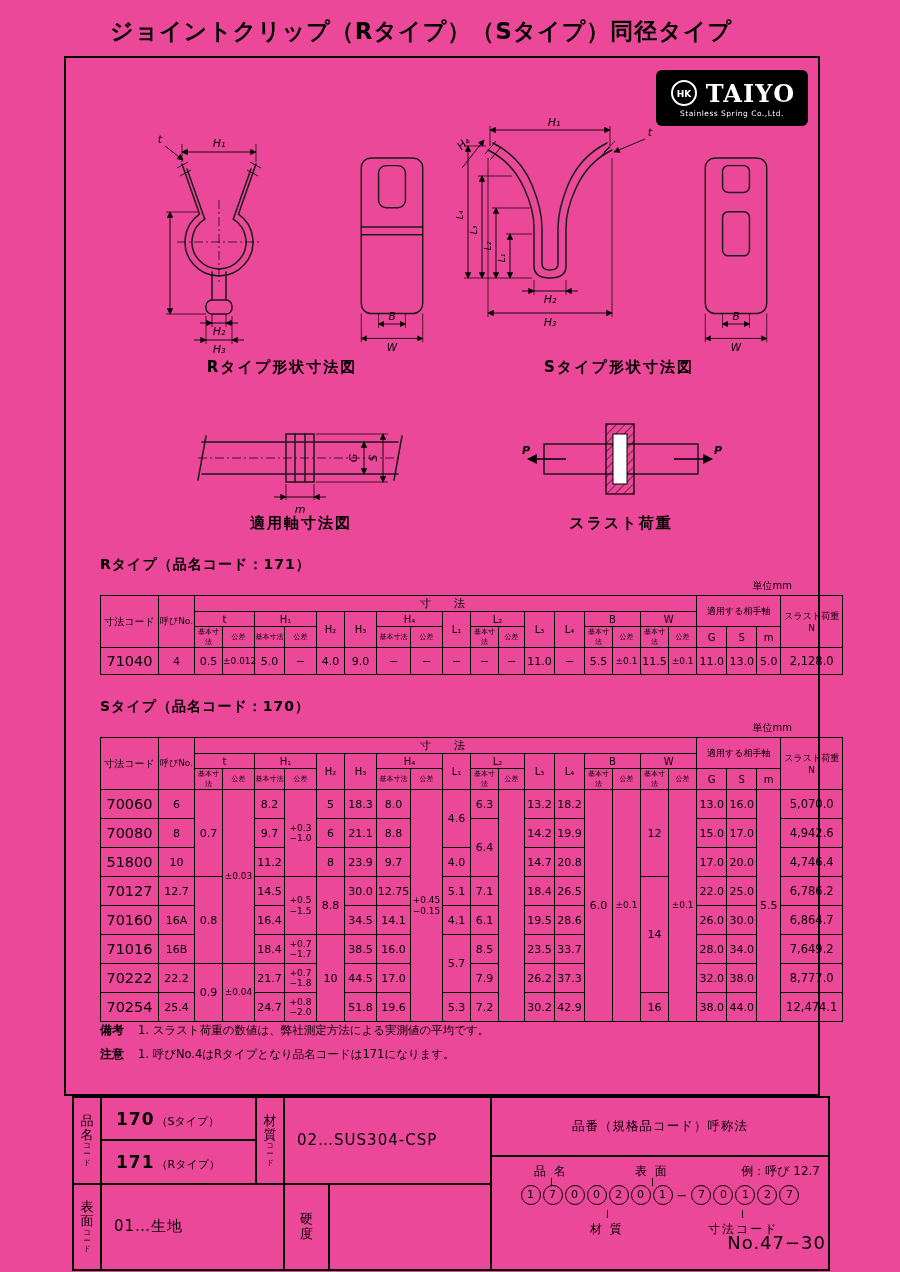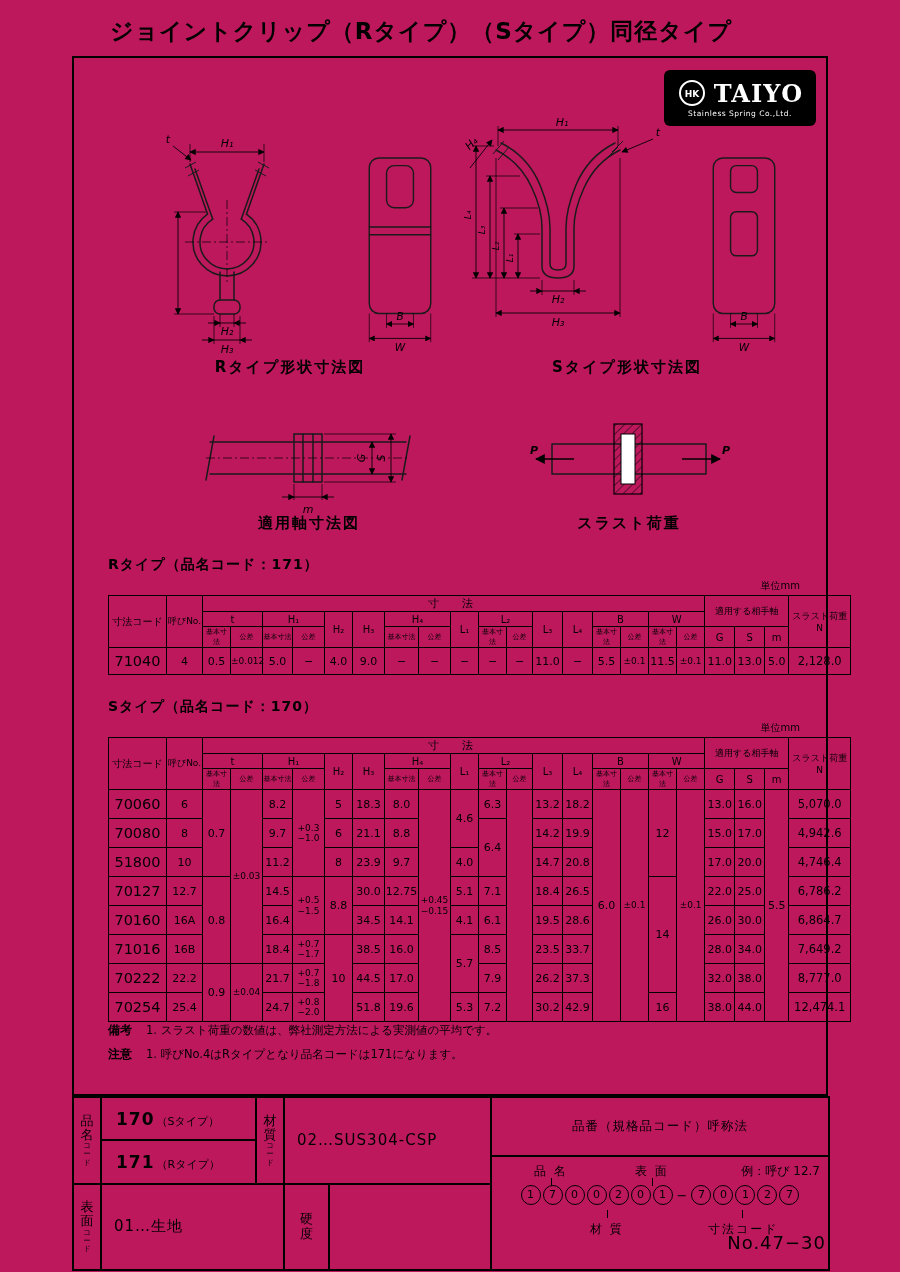--- a/index.html
+++ b/index.html
@@ -1,19 +1,19 @@
 <!DOCTYPE html>
 <html><head>
 <meta charset="utf-8">
 <style>
 * { margin:0; padding:0; box-sizing:border-box; }
 body { background:#e8e8e8; font-family:"DejaVu Sans","Liberation Sans",sans-serif; color:#000; }
-.page { position:relative; width:900px; height:1272px; background:#be185d; margin:0 auto; overflow:hidden; }
+.page { position:relative; width:900px; height:1272px; background:#ec4899; margin:0 auto; overflow:hidden; }
 .doc-title { position:absolute; left:110px; top:16px; font-size:23px; font-weight:bold; letter-spacing:1px; }
-.main-box { position:absolute; left:72px; top:56px; width:756px; height:1040px; border:2px solid #000; }
+.main-box { position:absolute; left:64px; top:56px; width:756px; height:1040px; border:2px solid #000; }
 .page-number { position:absolute; right:74px; top:1232px; font-size:18px; letter-spacing:1px; }
 
 
 .logo { position:absolute; right:10px; top:12px; width:152px; height:56px; background:#000; border-radius:6px; color:#fff;
   display:flex; flex-direction:column; align-items:center; justify-content:center; }
 .logo-top { display:flex; align-items:center; gap:7px; }
 .logo-name { font-family:"DejaVu Serif","Liberation Serif",serif; font-weight:bold; font-size:24px; letter-spacing:1px; }
 .logo-sub { font-size:7.5px; margin-top:1px; letter-spacing:0.5px; }
 
 

